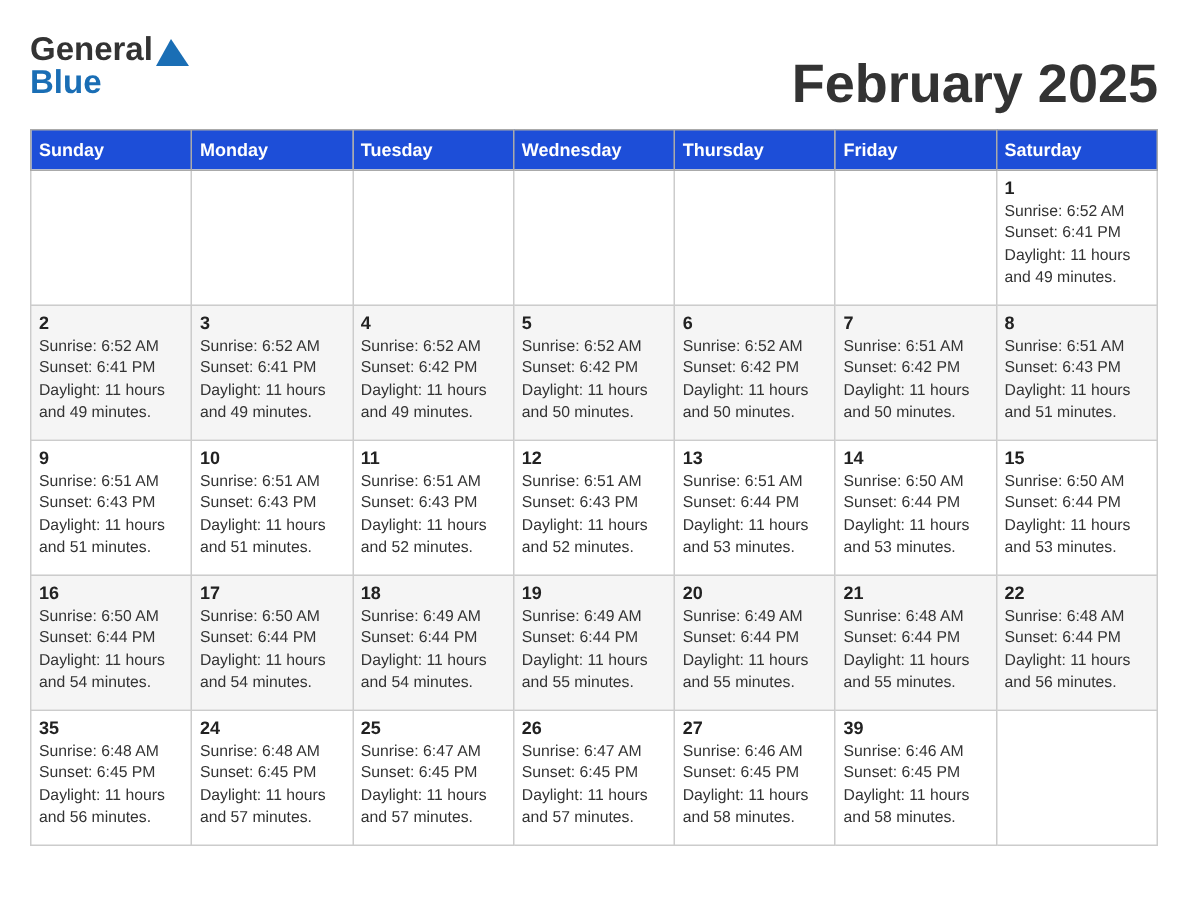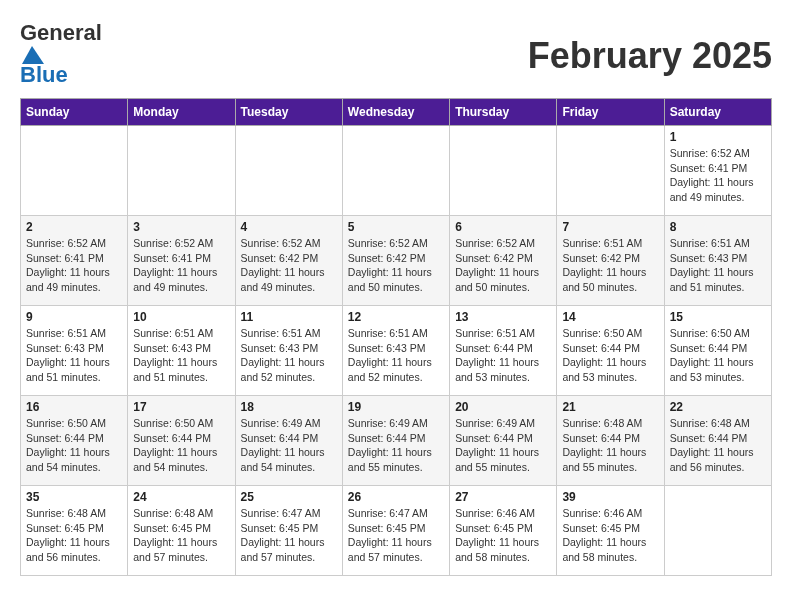--- a/index.html
+++ b/index.html
@@ -34,21 +34,21 @@
     .subtitle {
       font-size: 14px;
       color: #555;
     }
     .calendar-table {
       width: 100%;
       border-collapse: collapse;
       font-size: 11px;
     }
     .calendar-table th {
-      background-color: #4c1d95;
+      background-color: #1d4ed8;
       color: #fff;
       text-align: left;
       padding: 6px 5px;
       font-size: 12px;
       font-weight: bold;
       border: 1px solid #aaa;
     }
     .calendar-table td {
       vertical-align: top;
       border: 1px solid #ccc;
@@ -74,21 +74,21 @@
     }
     .empty-cell {
       background: #fff !important;
     }
   </style>
 </head>
 <body>
 
 <div class="header-section">
   <div class="logo">
-    <div style="display:flex; align-items:flex-start;flex-direction:column;">
+    <div style="display:flex; align-items:flex-end;">
       <span style="font-size:22px; font-weight:bold; color:#333;">General</span>
       <svg width="22" height="18" viewBox="0 0 22 18" style="margin-left:2px; margin-bottom:2px;">
         <polygon points="0,18 10,0 22,18" fill="#1a6eb5"></polygon>
       </svg>
     </div>
     <span style="font-size:22px; font-weight:bold; color:#1a6eb5; margin-top:-4px;">Blue</span>
   </div>
   <div class="title-section">
     <div class="month-title">February 2025</div>
   </div>

